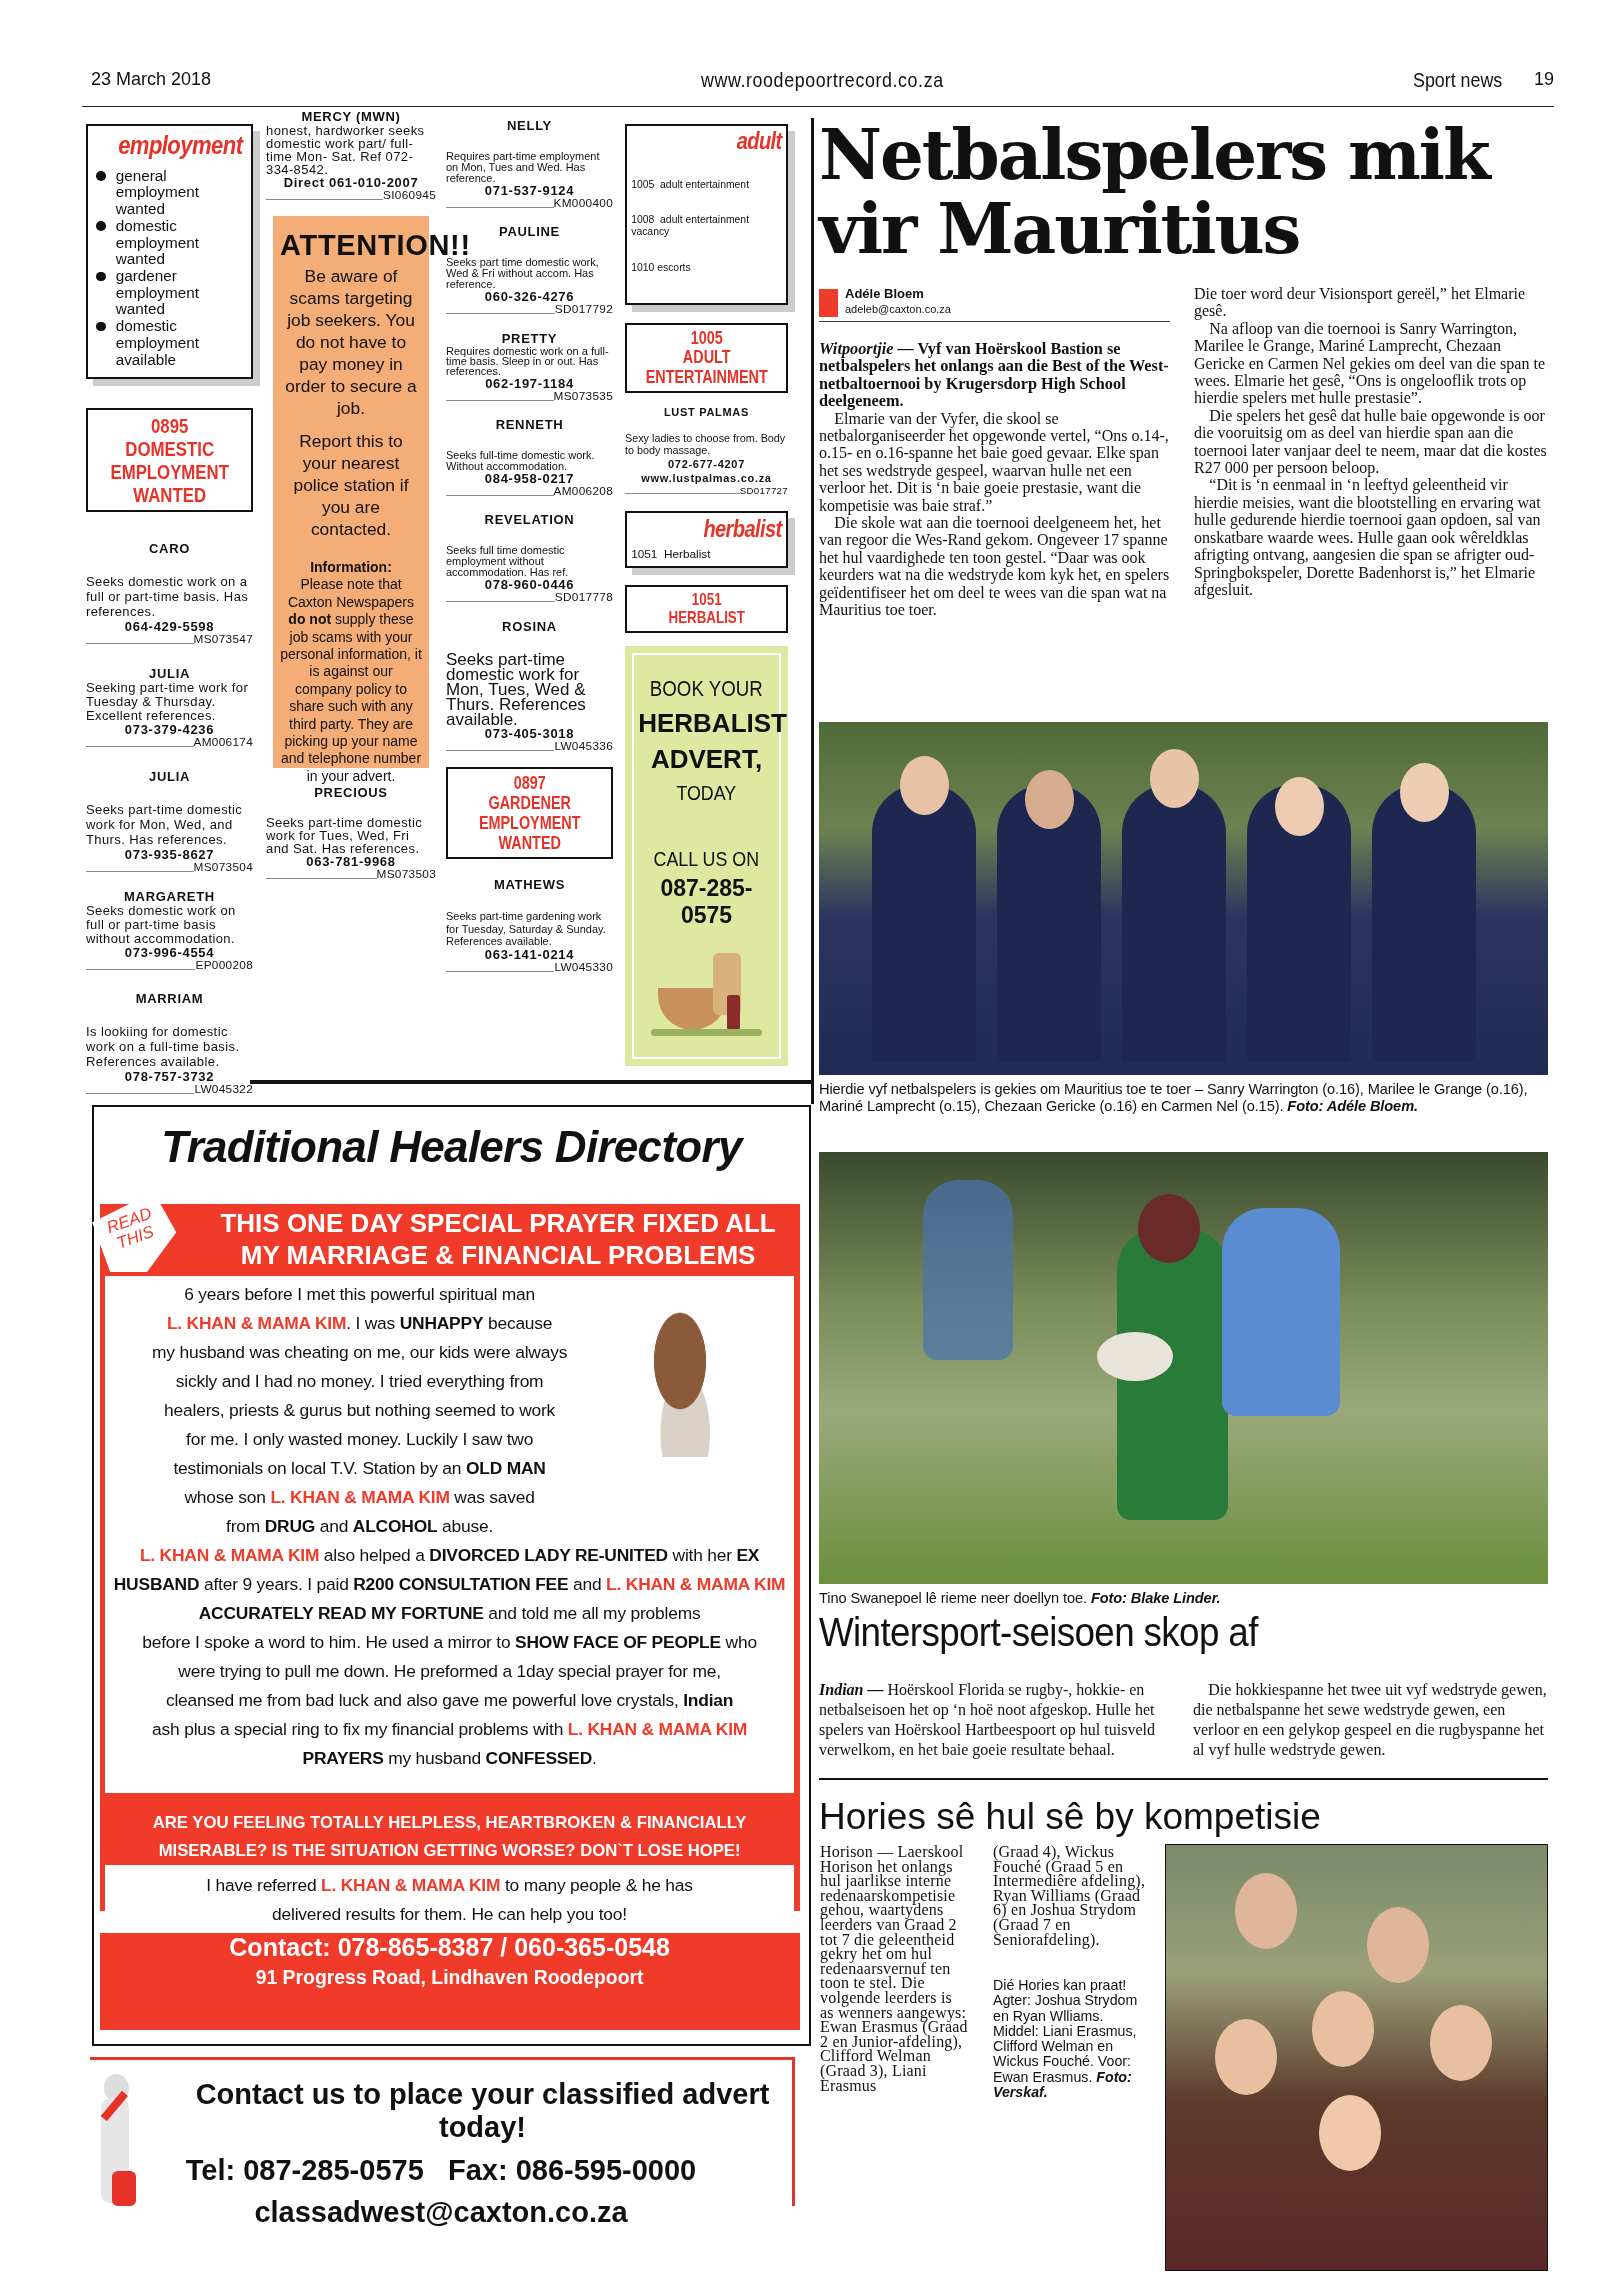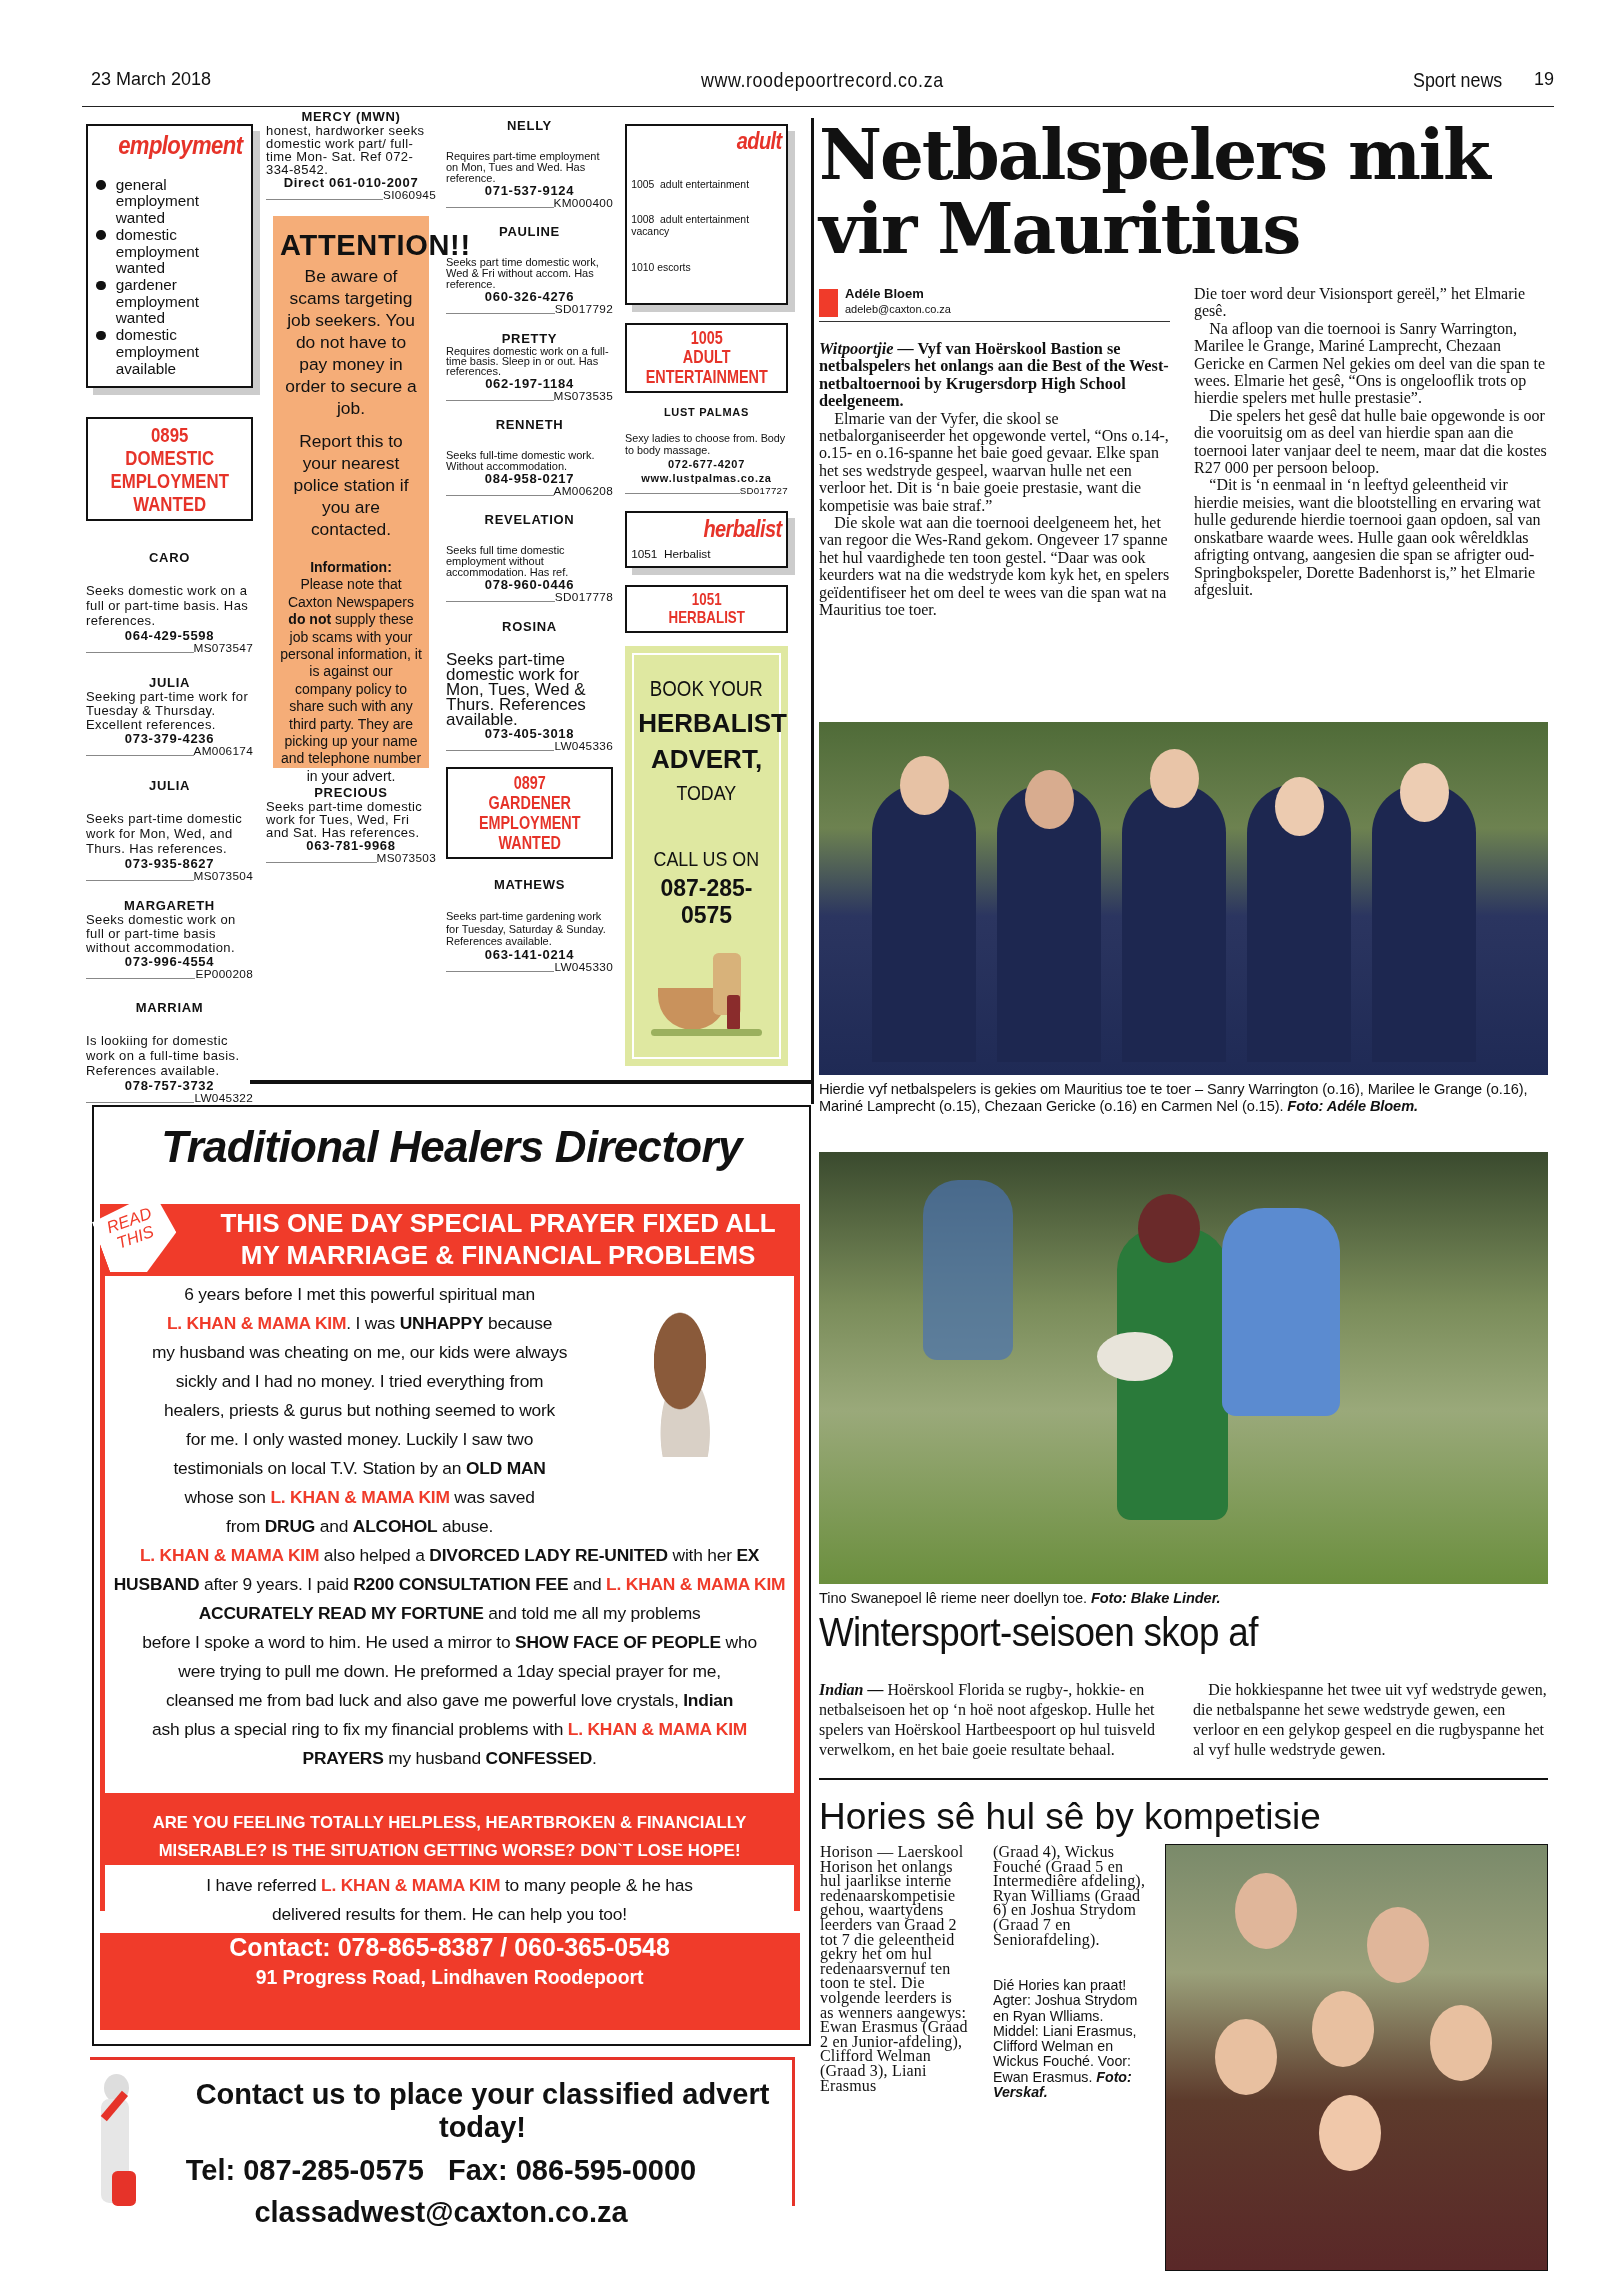--- a/index.html
+++ b/index.html
@@ -51,21 +51,21 @@
 
 <div class="abs hdr-date">23 March 2018</div>
 <div class="abs hdr-url">www.roodepoortrecord.co.za</div>
 <div class="abs hdr-sec">Sport news</div>
 <div class="abs hdr-page">19</div>
 <div class="abs hdr-line"></div>
 
 <div class="col" style="left:86px;width:167px">
   <div class="catbox" style="margin-top:5.6px;padding:4.2px 8.3px 8.3px">
     <div class="cat-title">employment</div>
-    <div class="cat-item" style="margin-top:16px">
+    <div class="cat-item" style="margin-top:7px">
         <span class="bullet"></span>
         <span>general employment wanted</span>
       </div>
     <div class="cat-item">
         <span class="bullet"></span>
         <span>domestic employment wanted</span>
       </div>
     <div class="cat-item">
         <span class="bullet"></span>
         <span>gardener employment wanted</span>
@@ -143,21 +143,21 @@
     <div class="attn-p">Be aware of scams targeting job seekers. You do not have to pay money in order to secure a job.</div>
     <div class="attn-p" style="margin-top:11px">Report this to your nearest police station if you are contacted.</div>
     <div class="attn-info">
       <div class="b">Information:</div>
       <span>Please note that Caxton Newspapers</span>
       <b>do not</b>
       <span>supply these job scams with your personal information, it is against our company policy to share such with any third party. They are picking up your name and telephone number in your advert.</span>
     </div>
   </div>
   <div class="ad" style="margin-top:16.7px">
-    <div class="ad-name" style="margin-bottom:0">PRECIOUS</div>
+    <div class="ad-name" style="margin-bottom:16px">PRECIOUS</div>
     <div class="ad-body" style="line-height:13px">Seeks part-time domestic work for Tues, Wed, Fri and Sat. Has references.</div>
     <div class="ad-phone">063-781-9968</div>
     <div class="ad-ref">
         <span class="ln"></span>
         <span>MS073503</span>
       </div>
   </div>
 </div>
 
 <div class="col" style="left:446px;width:167px">

